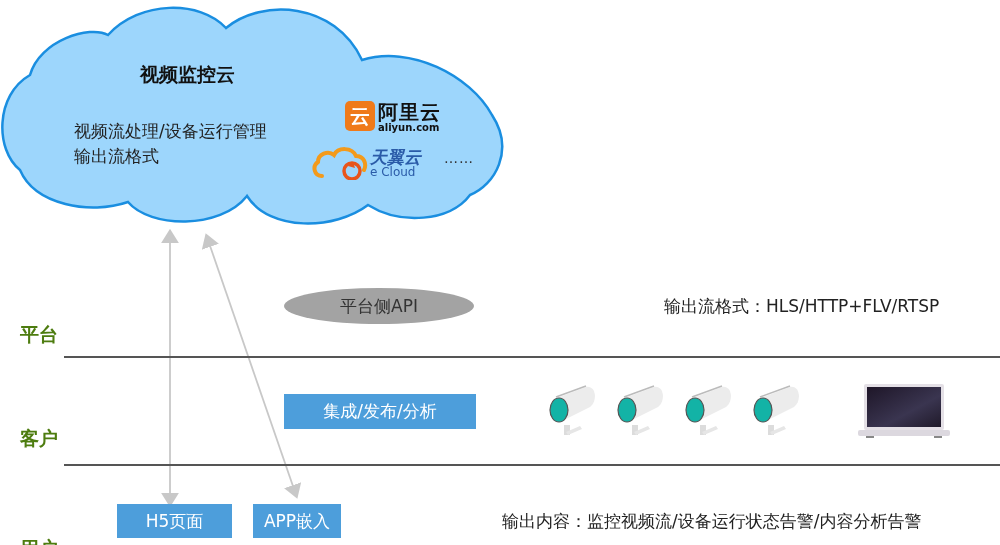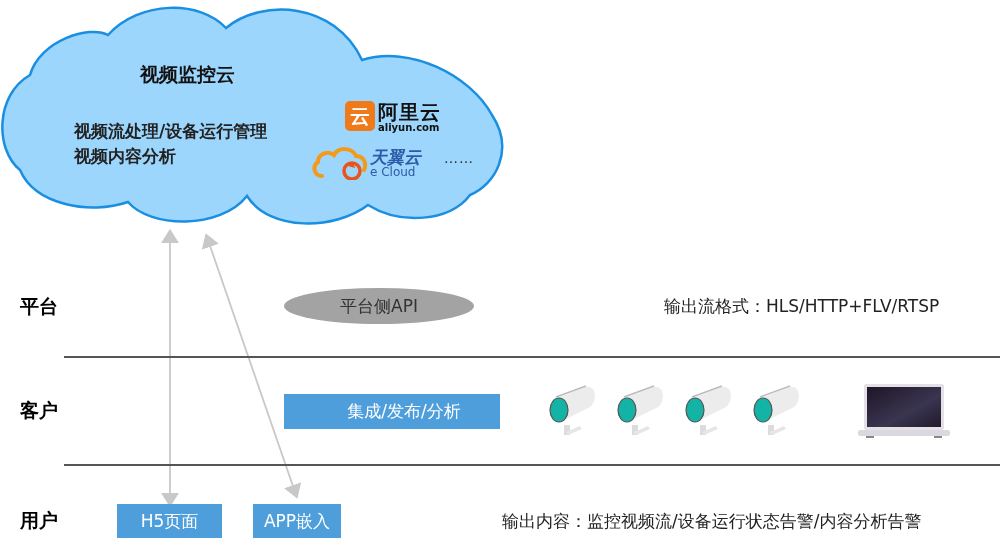--- a/index.html
+++ b/index.html
@@ -1,51 +1,51 @@
 <!DOCTYPE html>
 <html><head>
   <meta charset="utf-8">
   <style>
     html, body { margin: 0; padding: 0; background: #ffffff; }
     body { width: 1000px; height: 545px; position: relative; overflow: hidden;
            font-family: "DejaVu Sans", "Liberation Sans", sans-serif; color: #222; }
     .abs { position: absolute; }
     #cloud-svg { position: absolute; left: 0; top: 0; }
     .cloud-title { left: 140px; top: 62px; width: 170px; text-align: left; font-size: 19px; font-weight: bold; color: #111; }
-    .cloud-line { left: 74px; font-size: 17px; color: #222; white-space: nowrap; font-weight: bold; }
+    .cloud-line { left: 74px; font-size: 17px; color: #222; white-space: nowrap; }
     .logo-ali { left: 345px; top: 101px; width: 100px; height: 34px; }
     .ali-badge { position: absolute; left: 0; top: 0; width: 30px; height: 30px; background: #ef7a1a; border-radius: 5px; color: #fff; font-size: 20px; line-height: 30px; text-align: center; font-weight: bold; }
     .ali-cn { position: absolute; left: 33px; top: -2px; font-size: 20px; font-weight: bold; color: #111; letter-spacing: 1px; }
     .ali-en { position: absolute; left: 33px; top: 21px; font-size: 10px; font-weight: bold; color: #111; }
     .logo-ecloud { left: 312px; top: 146px; width: 120px; height: 36px; }
     .ec-cn { position: absolute; left: 58px; top: 0; font-size: 17px; color: #2a5ba8; font-weight: bold; font-style: italic; }
     .ec-en { position: absolute; left: 58px; top: 19px; font-size: 12px; color: #2a5ba8; }
     .ec-ellipsis { left: 444px; top: 150px; font-size: 14px; color: #333; letter-spacing: 1px; }
-    .row-label { left: 20px; font-size: 19px; font-weight: bold; color: #000000; }
+    .row-label { left: 20px; font-size: 19px; font-weight: bold; color: #4d7c0f; margin-top: 28px; }
     .divider { left: 64px; width: 936px; height: 2px; background: #555; }
     .api-ellipse { left: 284px; top: 288px; width: 190px; height: 36px; border-radius: 50%; background: #a3a3a3; text-align: center; line-height: 36px; font-size: 17px; color: #333; }
     .blue-box { background: #4d9edb; color: #fff; font-size: 17px; text-align: center; }
-    .box-integrate { left: 284px; top: 394px; width: 192px; height: 35px; line-height: 35px; padding-left: 24px; }
-    .box-h5 { left: 117px; top: 504px; width: 105px; height: 34px; line-height: 34px; }
+    .box-integrate { left: 284px; top: 394px; width: 192px; height: 35px; line-height: 35px; }
+    .box-h5 { left: 117px; top: 504px; width: 115px; height: 34px; line-height: 34px; }
     .box-app { left: 253px; top: 504px; width: 88px; height: 34px; line-height: 34px; }
     .info-text { font-size: 17px; color: #222; white-space: nowrap; }
     .camera { top: 385px; width: 60px; height: 55px; }
     .laptop { left: 858px; top: 382px; width: 92px; height: 58px; }
     #arrows-svg { position: absolute; left: 0; top: 0; pointer-events: none; }
   </style>
 </head>
 <body>
 
 <svg id="cloud-svg" width="1000" height="260" viewBox="0 0 1000 260">
   <path d="M108,35 C140,0 200,0 226,28 C262,-2 335,2 362,60 C410,45 470,75 492,115 C515,150 495,185 470,195 C450,222 400,225 368,205 C335,230 270,232 247,196 C220,230 150,228 128,202 C90,215 35,205 20,170 C-5,150 -5,95 30,75 C40,40 90,25 108,35 Z" fill="#9dd6fc" stroke="#1a8ee0" stroke-width="2.5"></path>
 </svg>
 
 <div class="abs cloud-title">视频监控云</div>
 <div class="abs cloud-line" style="top:120px">视频流处理/设备运行管理</div>
-<div class="abs cloud-line" style="top:145px">视频内容分析</div>
+<div class="abs cloud-line" style="top:145px">输出流格式</div>
 
 <div class="abs logo-ali">
   <div class="ali-badge">云</div>
   <div class="ali-cn">阿里云</div>
   <div class="ali-en">aliyun.com</div>
 </div>
 
 <div class="abs logo-ecloud">
   <svg width="56" height="34" viewBox="0 0 56 34" style="position:absolute;left:0;top:0">
     <path d="M10,30 C2,30 0,20 6,16 C6,8 16,4 22,9 C26,1 40,1 44,10 C52,10 55,18 52,24" fill="none" stroke="#f39a1b" stroke-width="4" stroke-linecap="round"></path>

